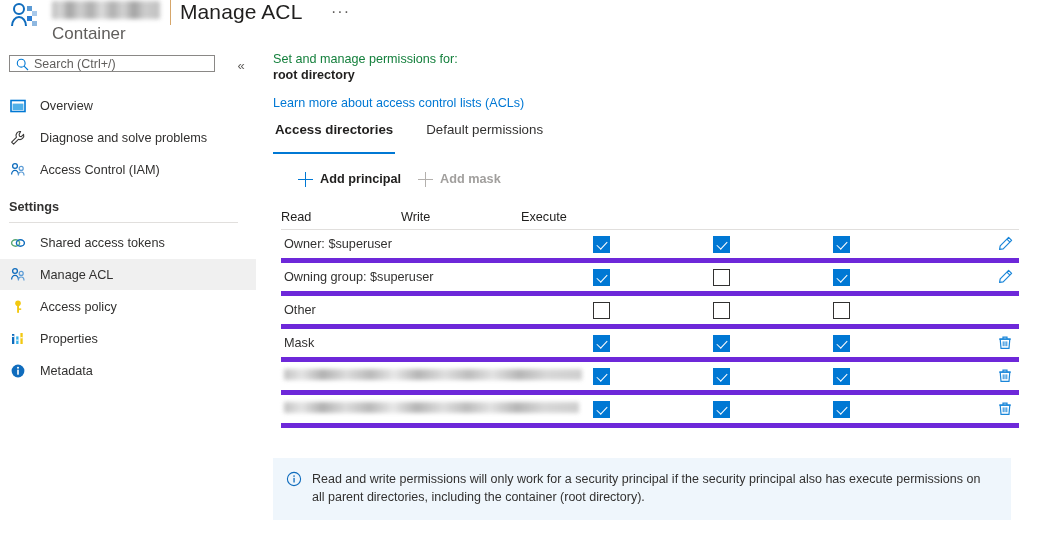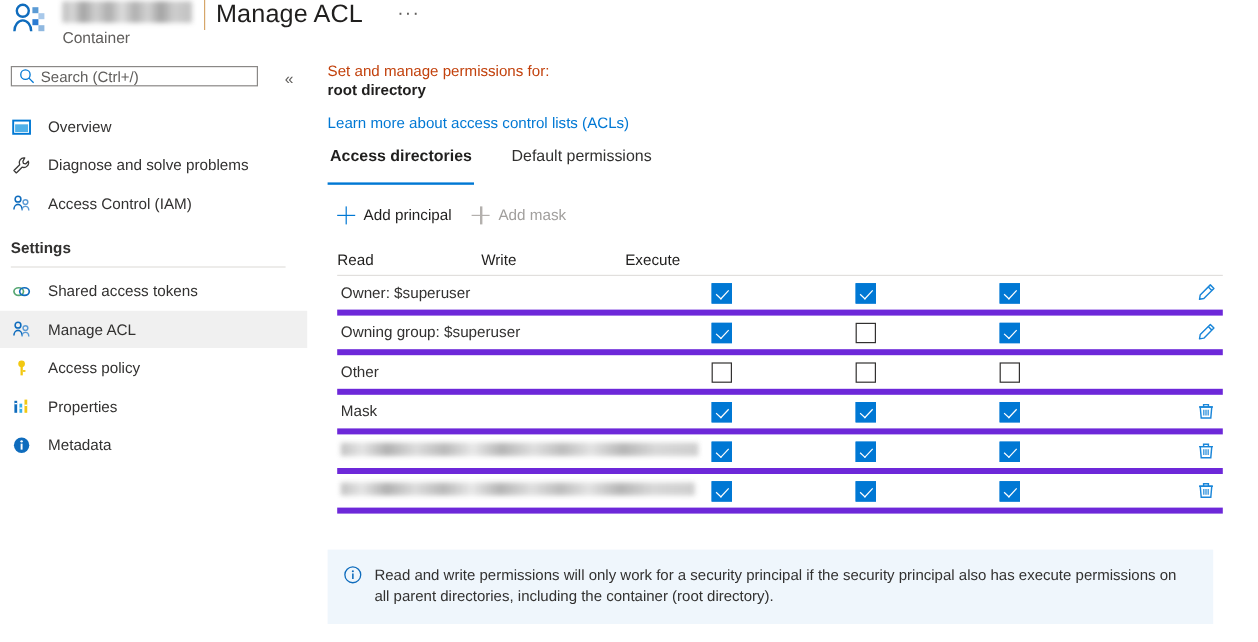--- a/index.html
+++ b/index.html
@@ -19,21 +19,21 @@
   .hdr-title-wrap { position: absolute; left: 52px; top: -2px; display: flex; align-items: flex-start; }
   .redact-title {
     display: inline-block; width: 108px; height: 18px; margin-top: 3px;
     background: linear-gradient(90deg,#b9b9b9 0%,#d6d6d6 8%,#9e9e9e 16%,#cfcfcf 26%,#a8a8a8 36%,
       #dcdcdc 46%,#ababab 56%,#d2d2d2 66%,#9d9d9d 76%,#cccccc 86%,#bdbdbd 100%);
     filter: blur(2.2px); opacity: .95; border-radius: 1px;
   }
   .hdr-sep { display:inline-block; width:1px; height:27px; background:#d6a66a; margin:0 9px 0 10px; }
   .hdr-title { font-size: 21px; font-weight: 400; color: #201f1e; line-height: 28px; letter-spacing: .1px; }
   .hdr-ellipsis { position: absolute; left: 331px; top: 3px; font-size: 16px; color: #605e5c; letter-spacing: 1px; }
-  .hdr-sub { position: absolute; left: 52px; top: 24px; font-size: 13px; color: #605e5c; }
+  .hdr-sub { position: absolute; left: 52px; top: 24px; font-size: 17px; color: #605e5c; }
 
   
   .sidebar { position: absolute; left: 0; top: 44px; width: 256px; height: 491px; background: #fff; }
   .search-row { position: absolute; left: 9px; top: 11px; width: 240px; height: 24px; }
   .search-box {
     position: absolute; left: 0; top: 0; width: 206px; height: 17px;
     border: 1px solid #8a8886; background: #fff; display: flex; align-items: center; padding-left: 6px;
   }
   .search-ic { width: 13px; height: 13px; flex: 0 0 13px; margin-right: 5px; }
   .search-txt { font-size: 12.5px; color: #605e5c; }
@@ -46,30 +46,30 @@
     display: flex; align-items: center; padding-left: 9px; cursor: pointer;
   }
   .nav-item.selected { background: #f0f0f0; }
   .nav-ic { width: 17px; height: 17px; flex: 0 0 17px; margin-right: 14px; display:flex; align-items:center; justify-content:center; }
   .nav-label { font-size: 12.7px; color: #323130; }
   .section-hd { position: absolute; left: 9px; width: 232px; font-size: 12.7px; font-weight: 700; color: #323130; }
   .section-rule { position: absolute; left: 9px; width: 229px; height: 1px; background: #e1dfdd; }
 
   
   .main { position: absolute; left: 273px; top: 44px; width: 775px; height: 491px; }
-  .lead1 { position: absolute; left: 0; top: 8px; font-size: 12.6px; color: #c2410c; }
+  .lead1 { position: absolute; left: 0; top: 8px; font-size: 12.6px; color: #15803d; }
   .lead2 { position: absolute; left: 0; top: 24px; font-size: 12.6px; font-weight: 700; color: #201f1e; }
   .learn-link { position: absolute; left: 0; top: 52px; font-size: 12.6px; color: #0078d4; text-decoration: none; cursor: pointer; }
 
   .tabs { position: absolute; left: 0; top: 78px; height: 32px; display: flex; }
   .tab { position: relative; font-size: 13.3px; color: #323130; padding: 0 2px 9px 2px; margin-right: 29px; cursor: pointer; }
   .tab.active { font-weight: 700; color: #201f1e; }
   .tab.active::after { content:""; position:absolute; left:0; right:0; bottom:0; height:2px; background:#0078d4; }
 
-  .cmdbar { position: absolute; left: 8px; top: 124px; height: 22px; display: flex; align-items: center; }
+  .cmdbar { position: absolute; left: 25px; top: 124px; height: 22px; display: flex; align-items: center; font-weight: bold; }
   .cmd { display: flex; align-items: center; margin-right: 17px; cursor: pointer; }
   .cmd.disabled { cursor: default; }
   .plus { width: 15px; height: 15px; margin-right: 7px; position: relative; }
   .plus::before, .plus::after { content:""; position:absolute; background:#0078d4; }
   .plus::before { left: 0; top: 7px; width: 15px; height: 1.4px; }
   .plus::after { left: 7px; top: 0; width: 1.4px; height: 15px; }
   .cmd.disabled .plus::before, .cmd.disabled .plus::after { background: #b3b0ad; }
   .cmd-label { font-size: 12.7px; color: #201f1e; }
   .cmd.disabled .cmd-label { color: #a19f9d; }
 

